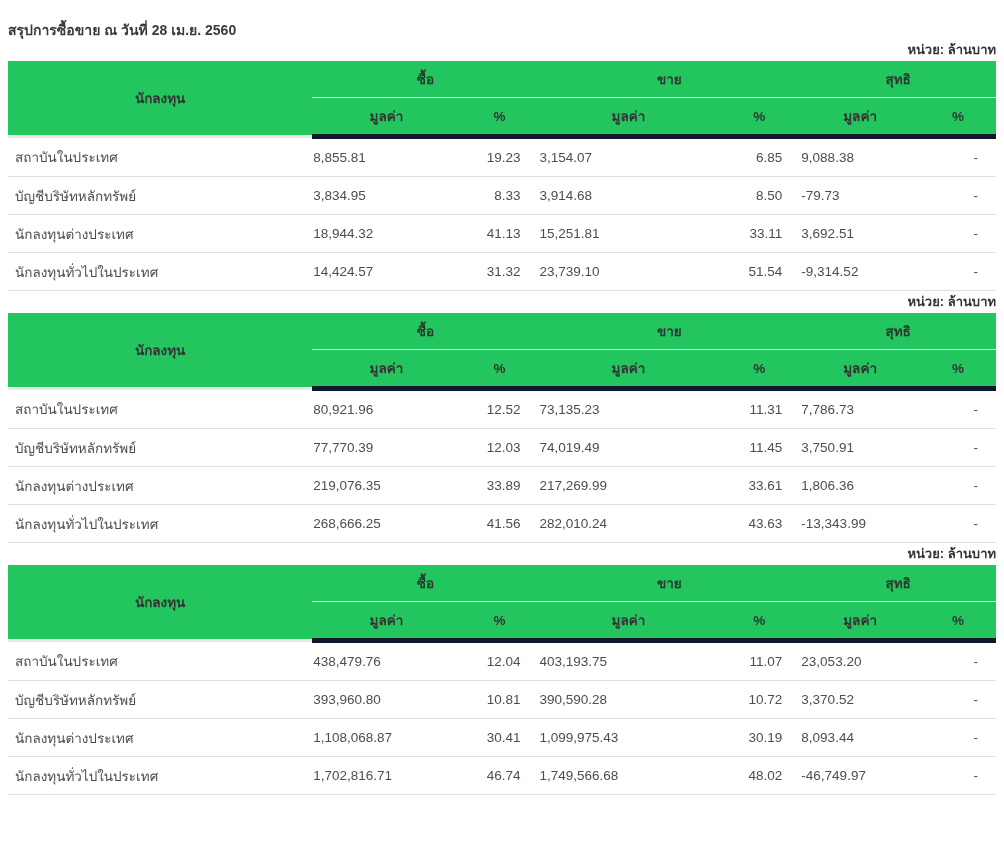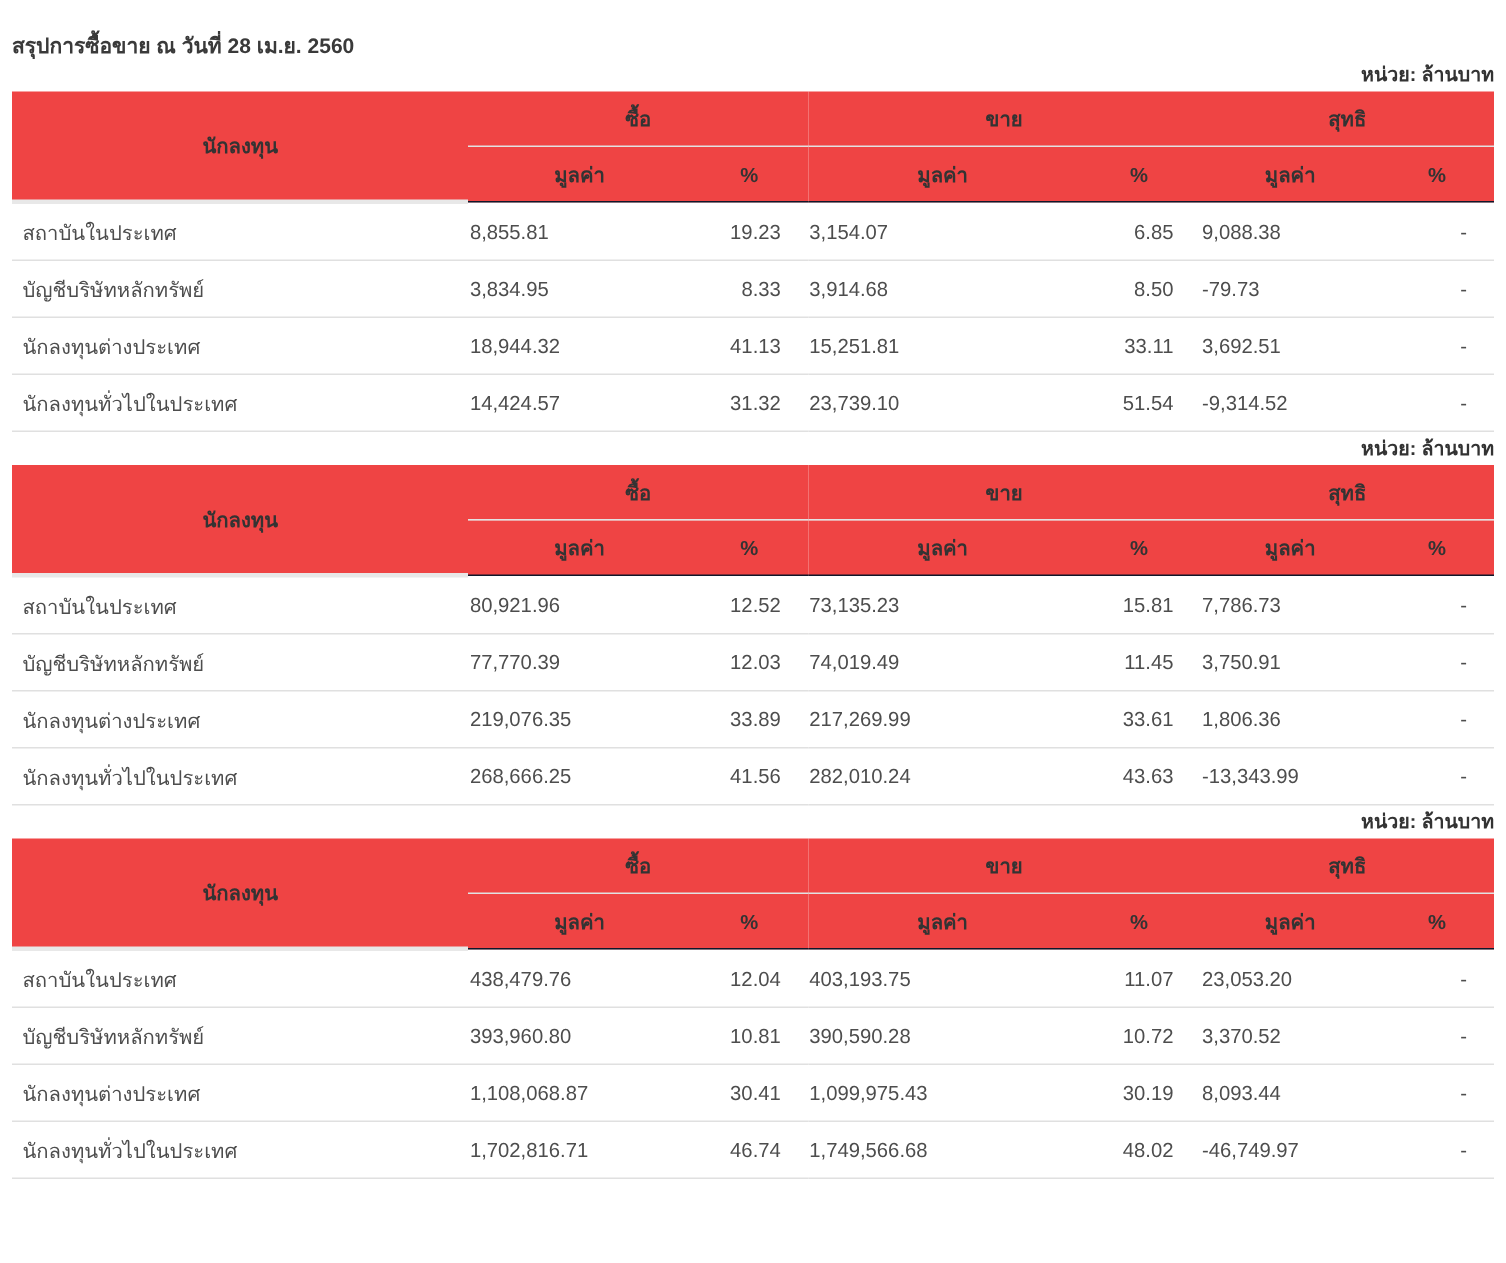--- a/index.html
+++ b/index.html
@@ -21,28 +21,28 @@
     font-size:13px;line-height:15px;
     font-weight:bold;color:#333333;
     text-align:right;
   }
   table.summary{
     width:988px;margin:0 8px;
     border-collapse:collapse;table-layout:fixed;
     font-size:13.5px;
   }
   table.summary thead th{
-    background:#ef4444;color:#333333;
+    background:#22c55e;color:#333333;
     font-weight:bold;font-size:13.5px;
     height:36px;text-align:center;vertical-align:middle;
     padding:0;
   }
   tr.group-row th.group{border-bottom:1px solid #e2e2e2;}
   th.col-investor{border-bottom:3px solid #e8e8e8;}
-  tr.sub-row th{border-bottom:1px solid #0f172a;}
+  tr.sub-row th{border-bottom:5px solid #0f172a;}
   table.summary tbody td{
     height:35px;vertical-align:middle;
     border-bottom:1px solid #e0e0e0;
     background:#ffffff;color:#4d4d4d;
   }
   td.td-investor{text-align:left;padding-left:7px;}
   td.td-num{text-align:left;padding-right:22px;}
   td.td-pct{text-align:right;padding-right:18px;}
   td.pos{color:#109910;}
   td.neg{color:#ff0000;}
@@ -147,21 +147,21 @@
         <th>มูลค่า</th>
         <th>%</th>
       </tr>
     </thead>
     <tbody>
         <tr>
           <td class="td-investor">สถาบันในประเทศ</td>
           <td class="td-num">80,921.96</td>
           <td class="td-pct">12.52</td>
           <td class="td-num">73,135.23</td>
-          <td class="td-pct">15.81</td>
+          <td class="td-pct">11.31</td>
           <td class="td-num pos">7,786.73</td>
           <td class="td-pct">-</td>
         </tr>
         <tr>
           <td class="td-investor">บัญชีบริษัทหลักทรัพย์</td>
           <td class="td-num">77,770.39</td>
           <td class="td-pct">12.03</td>
           <td class="td-num">74,019.49</td>
           <td class="td-pct">11.45</td>
           <td class="td-num pos">3,750.91</td>

